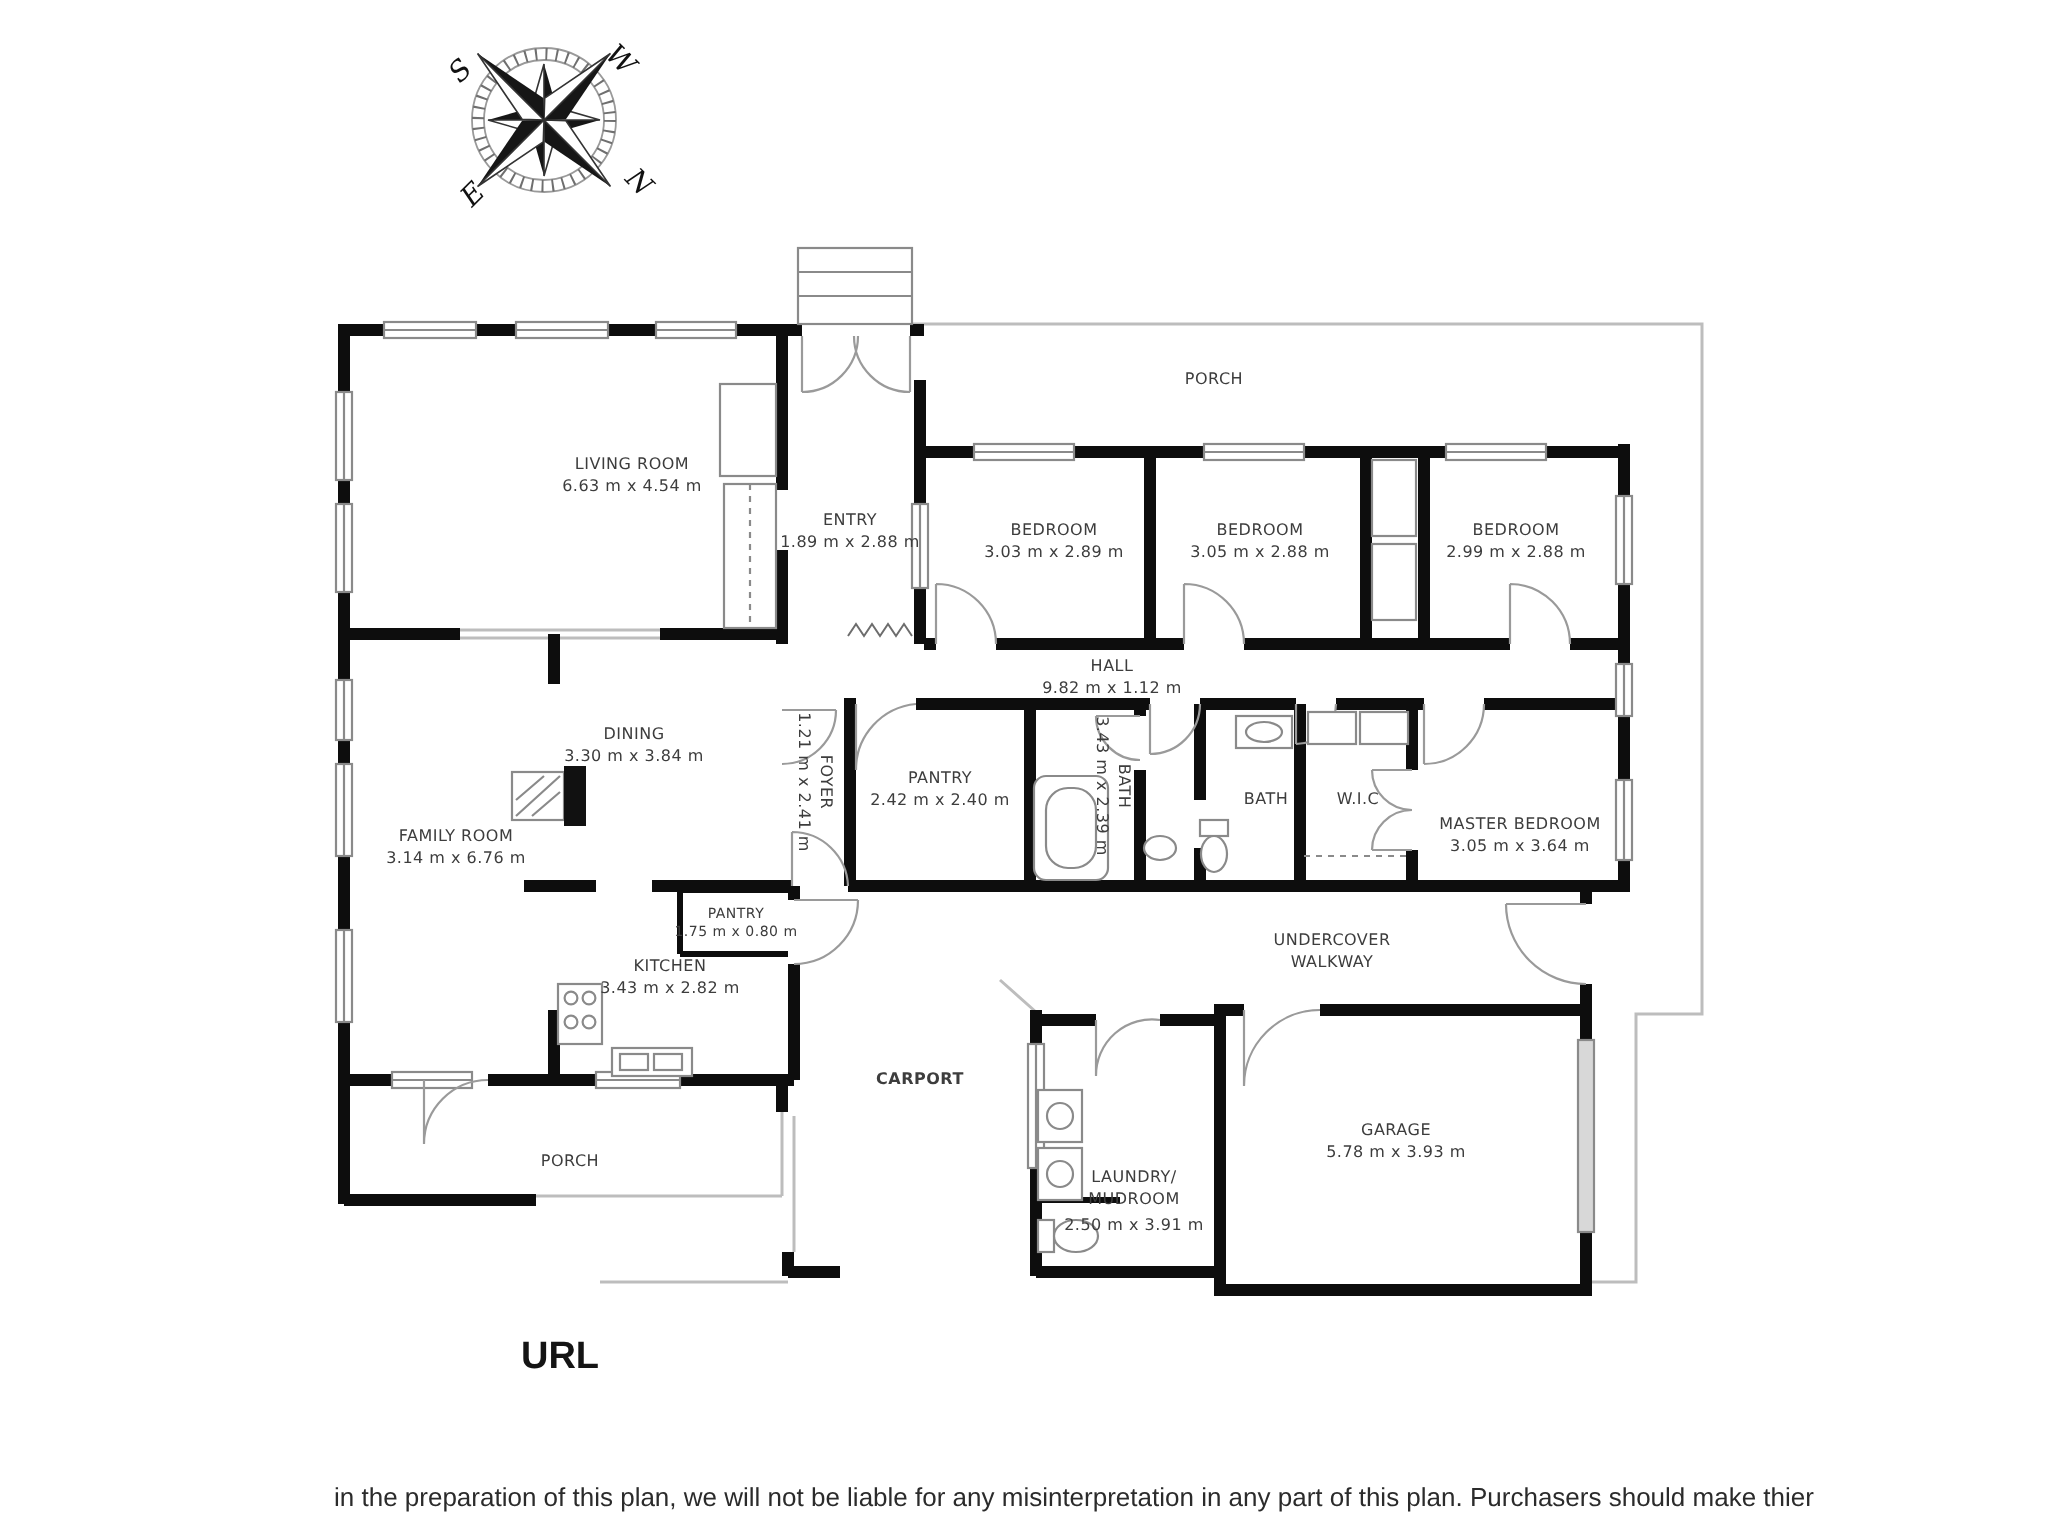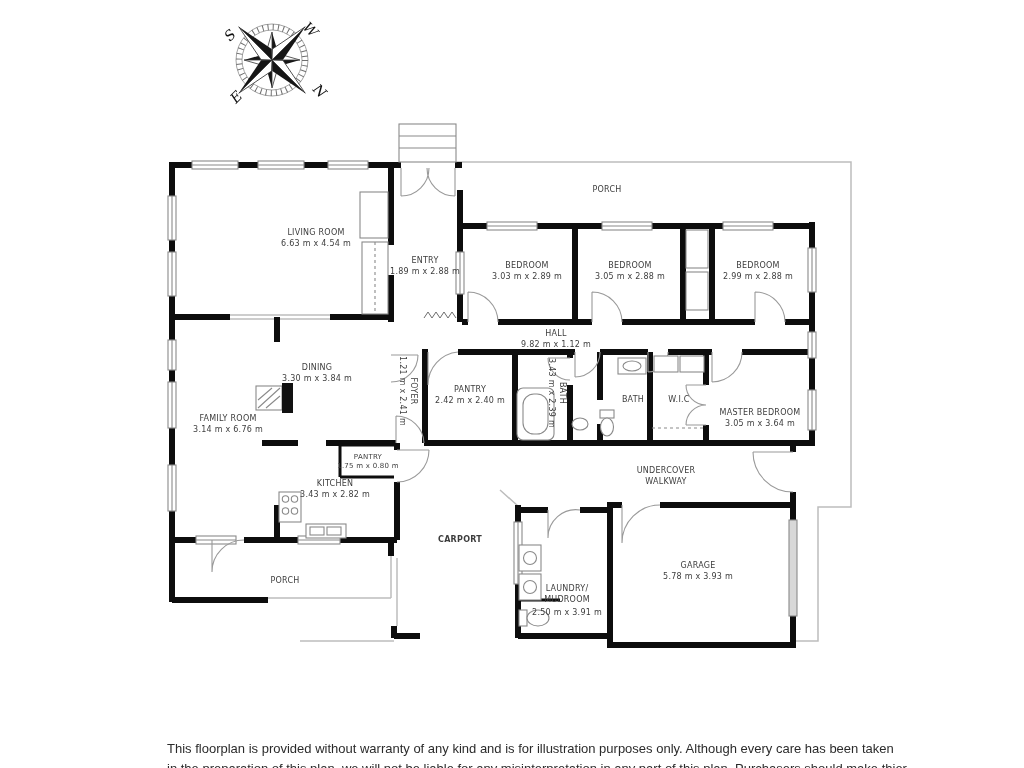--- a/index.html
+++ b/index.html
@@ -326,20 +326,20 @@
   </div>
   <div class="lbl" style="left:698px;top:571px;">
     <span>GARAGE</span>
     <span>5.78 m x 3.93 m</span>
   </div>
   <div class="lbl" style="left:285px;top:581px;">
     <span>PORCH</span>
   </div>
 
   <div class="footer-block">
+    <div class="footer-url">URL</div>
   </div>
 
   <div class="disclaimer">
-    <div>This floorplan is provided without warranty of any kind and is for illustration purposes only. Although every care has been taken</div>
     <div>in the preparation of this plan, we will not be liable for any misinterpretation in any part of this plan. Purchasers should make thier</div>
   </div>
 
 </div>
 
 </body></html>

